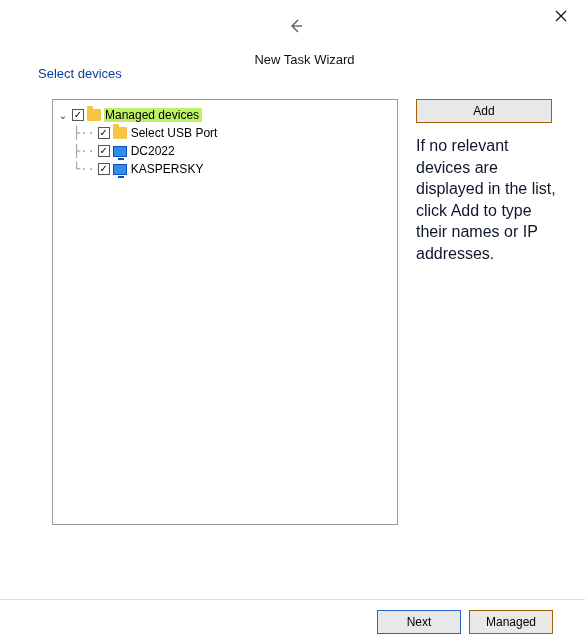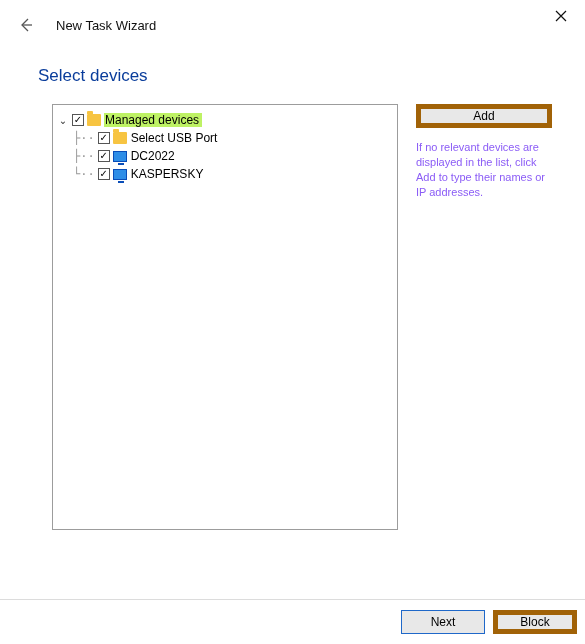--- a/index.html
+++ b/index.html
@@ -12,20 +12,21 @@
     color: #000;
     overflow: hidden;
   }
   .window { width: 585px; height: 644px; position: relative; }
 
   .titlebar {
     height: 32px;
     display: flex; align-items: center;
     padding: 0 8px 0 14px;
     position: relative;
+    flex-direction: column;
   }
   .back-arrow {
     width: 24px; height: 24px;
     display: flex; align-items: center; justify-content: center;
     color: #555;
     margin-top: 18px;
   }
   .wiz-title {
     margin-left: 18px;
     margin-top: 18px;
@@ -35,21 +36,21 @@
   .win-close {
     position: absolute;
     right: 6px; top: 4px;
     width: 36px; height: 24px;
     display: flex; align-items: center; justify-content: center;
     color: #111;
   }
 
   .page-heading {
     color: #0a3d9b;
-    font-size: 17px;
+    font-size: 13px;
     margin: 34px 0 18px 38px;
   }
 
   .content {
     display: flex;
     padding: 0 20px 0 52px;
     gap: 18px;
   }
 
   .tree-box {
@@ -115,44 +116,44 @@
   .row-selected {
     background: #bef264;
   }
   .row-label { padding: 0 3px 0 1px; }
 
   .side {
     flex: 1;
   }
   .btn {
     height: 24px;
-    border: 5px solid #a16207;
+    border: 1px solid #a16207;
     background: #e8e8e8;
     display: flex; align-items: center; justify-content: center;
     font-size: 12px;
     cursor: pointer;
   }
   .add-btn { width: 136px; margin-bottom: 12px; }
   .side-text {
-    font-size: 11px;
-    color: #8b5cf6;
+    font-size: 16px;
+    color: #0f172a;
     line-height: 1.35;
     width: 140px;
   }
 
   .footer-sep {
     position: absolute;
     left: 0; right: 0;
     bottom: 44px;
     height: 1px;
     background: #dcdcdc;
   }
   .footer {
     position: absolute;
-    bottom: 10px; right: 8px;
+    bottom: 10px; right: 32px;
     display: flex; gap: 8px;
   }
   .footer .btn { width: 84px; }
   .btn.primary { border: 1px solid #1f68c9; background: #e8e8e8; }
 </style>
 </head>
 <body>
 
 <div class="window">
 
@@ -214,17 +215,17 @@
     </div>
   </div>
 
   <div class="footer-sep"></div>
 
   <div class="footer">
     <div class="btn primary">
       <span>Next</span>
     </div>
     <div class="btn">
-      <span>Block</span>
+      <span>Managed</span>
     </div>
   </div>
 
 </div>
 
 </body></html>

